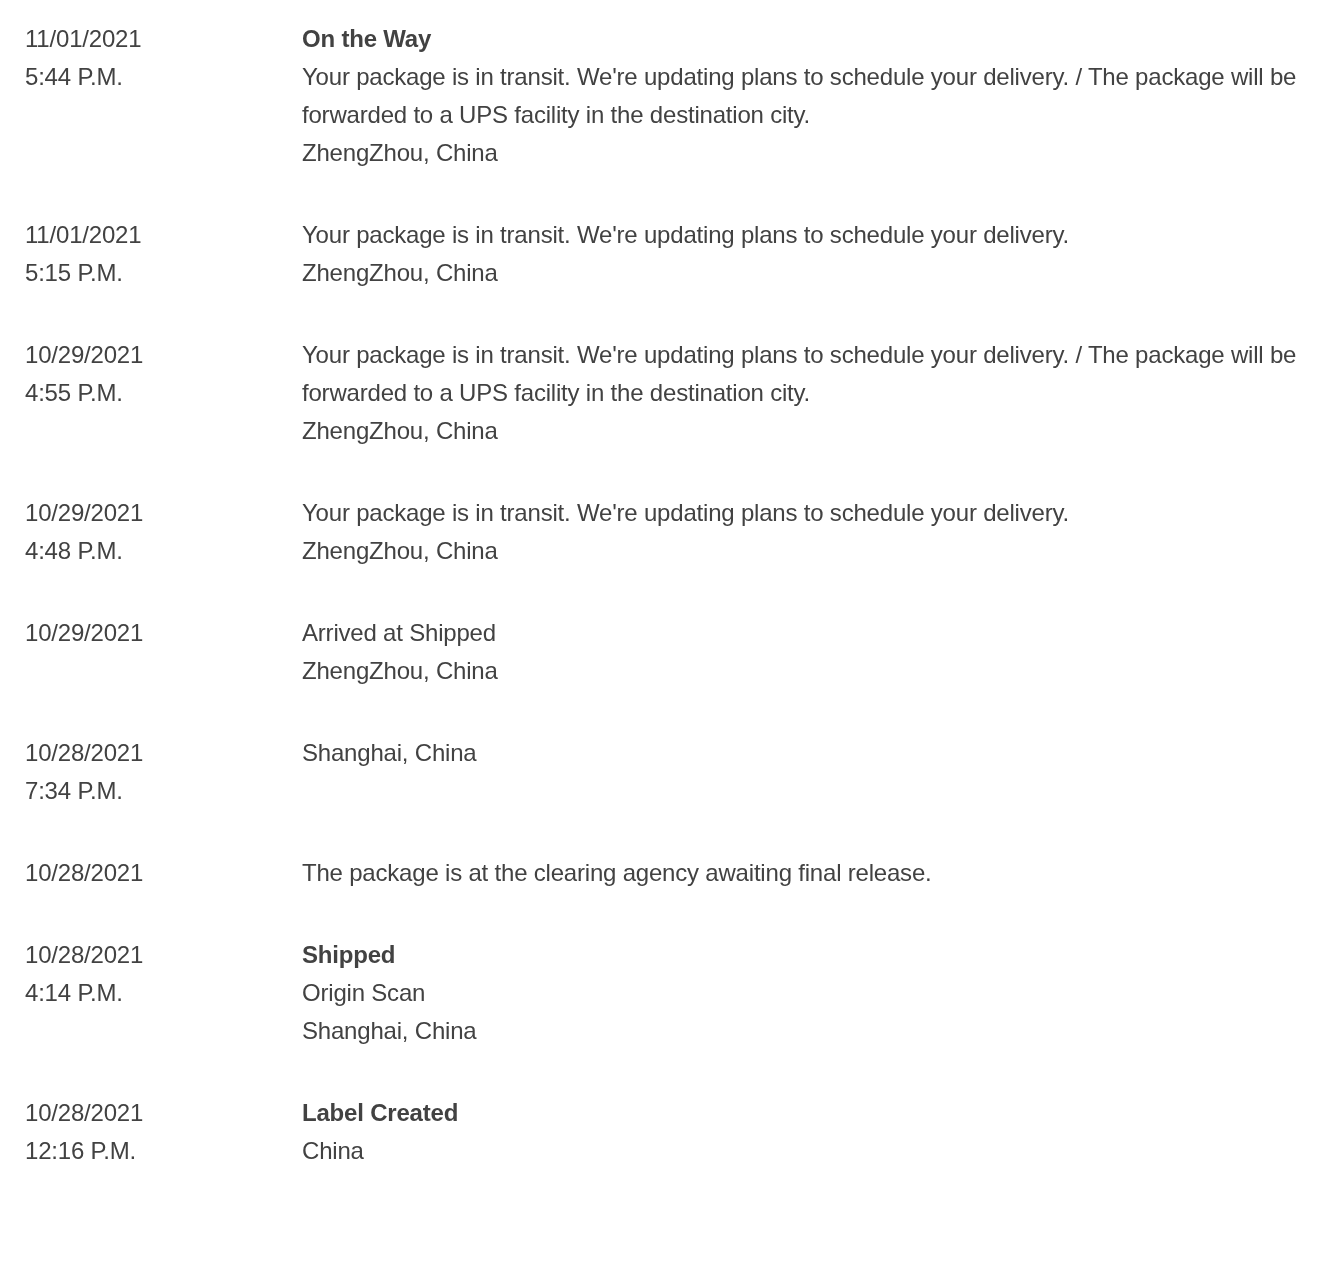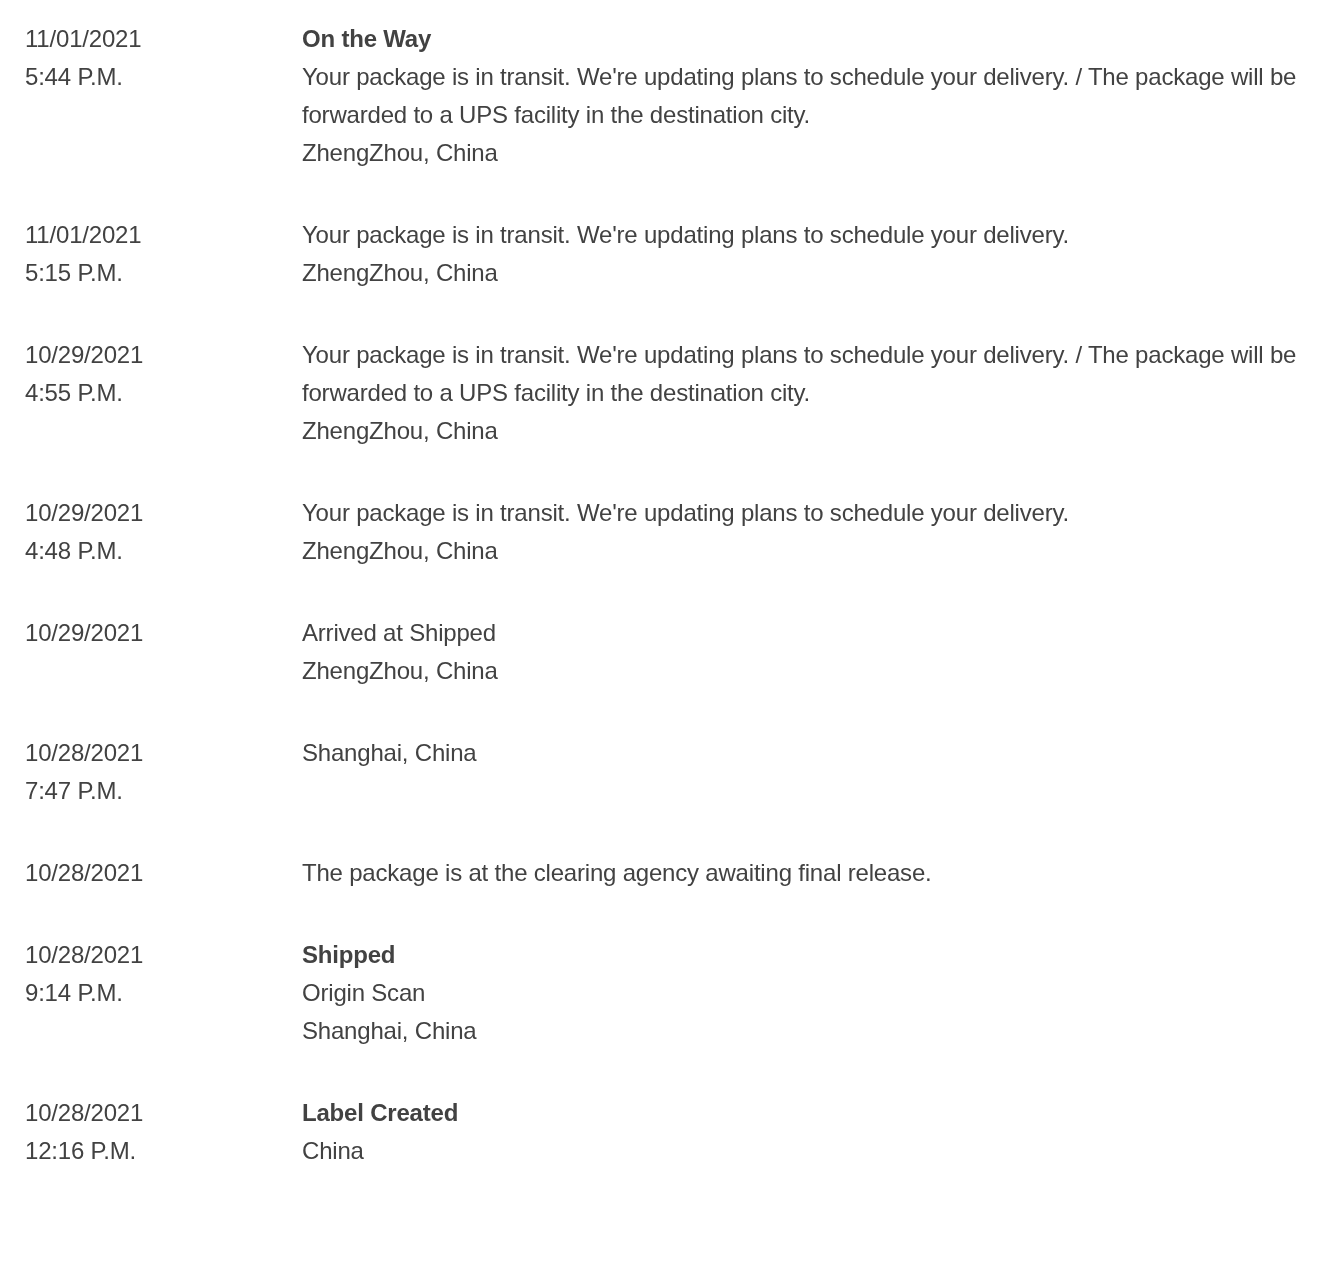--- a/index.html
+++ b/index.html
@@ -103,21 +103,21 @@
     <div class="col-detail">
 
       <div class="line desc">Arrived at Shipped</div>
       <div class="line loc">ZhengZhou, China</div>
     </div>
   </div>
 
   <div class="row">
     <div class="col-date">
       <div class="line date">10/28/2021</div>
-      <div class="line time">7:47 P.M.</div>
+      <div class="line time">7:34 P.M.</div>
     </div>
     <div class="col-detail">
 
       <div class="line loc">Shanghai, China</div>
     </div>
   </div>
 
   <div class="row">
     <div class="col-date">
       <div class="line date">10/28/2021</div>
@@ -125,21 +125,21 @@
     <div class="col-detail">
 
       <div class="line desc">The package is at the clearing agency awaiting final release.</div>
 
     </div>
   </div>
 
   <div class="row">
     <div class="col-date">
       <div class="line date">10/28/2021</div>
-      <div class="line time">9:14 P.M.</div>
+      <div class="line time">4:14 P.M.</div>
     </div>
     <div class="col-detail">
       <div class="line title">Shipped</div>
       <div class="line desc">Origin Scan</div>
       <div class="line loc">Shanghai, China</div>
     </div>
   </div>
 
   <div class="row">
     <div class="col-date">

